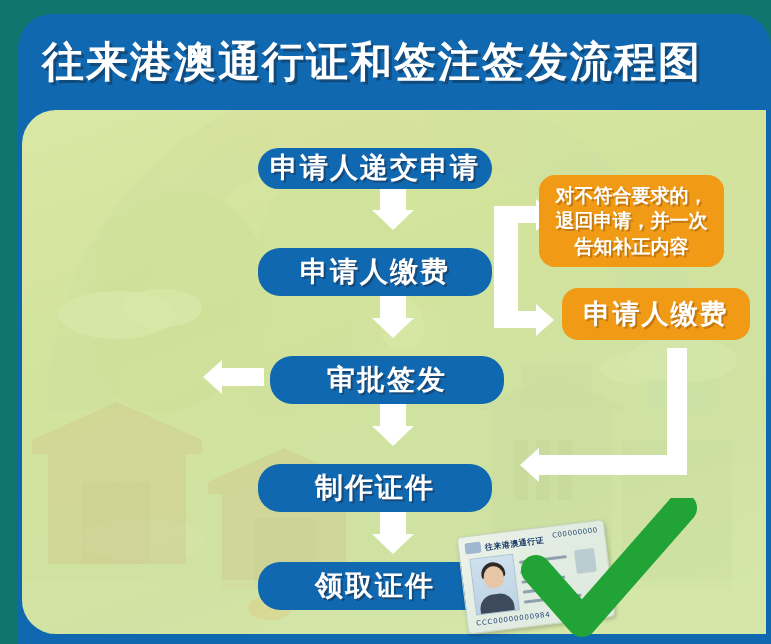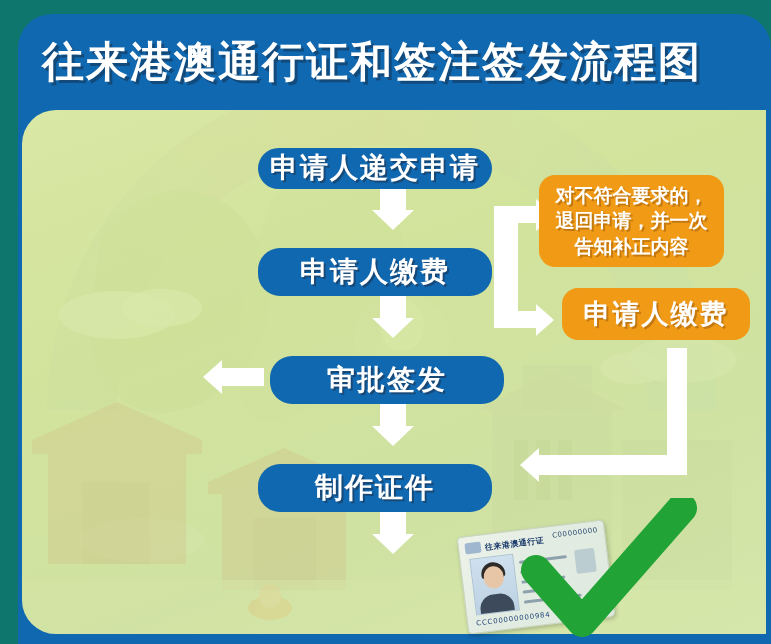--- a/index.html
+++ b/index.html
@@ -344,20 +344,23 @@
     </div>
 
     <div class="fbox blue" style="left:248px; top:246px; width:234px; height:48px;">
       <span>审批签发</span>
     </div>
 
     <div class="fbox blue" style="left:236px; top:354px; width:234px; height:48px;">
       <span>制作证件</span>
     </div>
 
+    <div class="fbox blue" style="left:236px; top:452px; width:234px; height:48px;">
+      <span>领取证件</span>
+    </div>
 
     <div class="fbox orange note" style="left:517px; top:65px; width:185px; height:92px;">
       <span>对不符合要求的，退回申请，并一次告知补正内容</span>
     </div>
 
     <div class="fbox orange pay" style="left:540px; top:178px; width:188px; height:52px;">
       <span>申请人缴费</span>
     </div>
 
 

